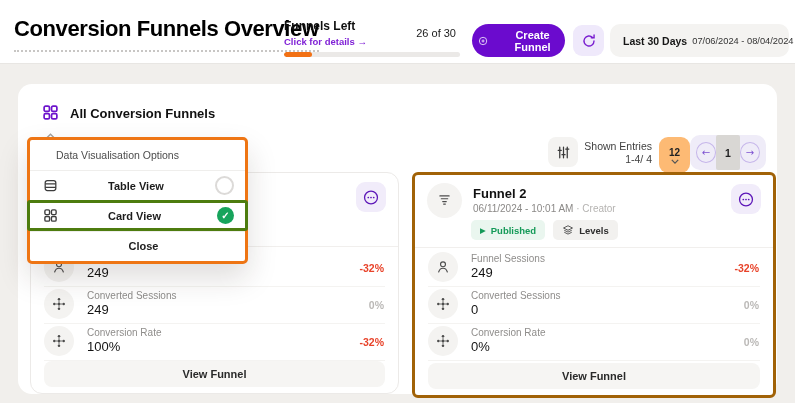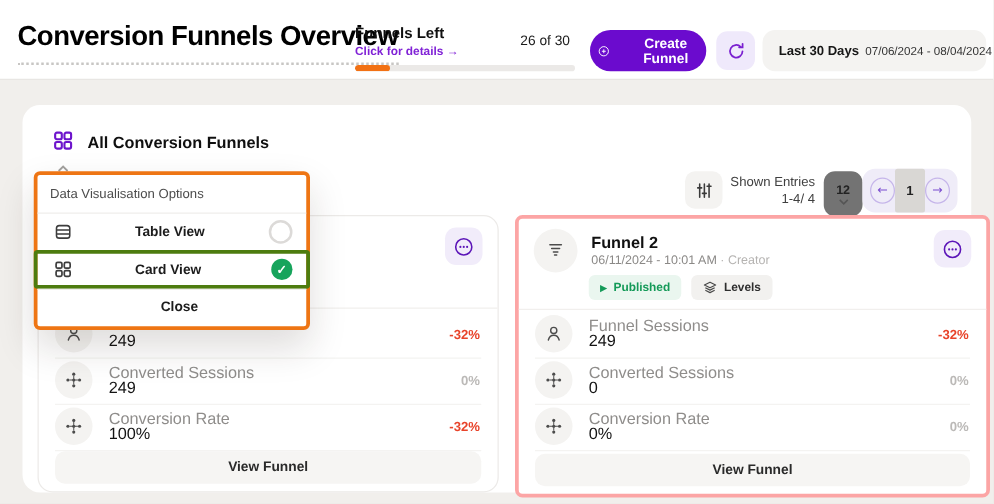--- a/index.html
+++ b/index.html
@@ -31,65 +31,65 @@
   #panel{position:absolute;left:18px;top:84px;width:759px;height:310px;background:#fff;border-radius:14px;}
   .panel-head-icon{position:absolute;left:24px;top:20px;}
   .panel-chevron-up{position:absolute;left:28px;top:41px;}
   .panel-title{position:absolute;left:52px;top:22px;font-size:13px;font-weight:700;color:#101010;}
 
   #filter-btn{position:absolute;left:530px;top:53px;width:30px;height:30px;border:none;border-radius:8px;
               background:#f4f3f1;display:flex;align-items:center;justify-content:center;}
   #filter-chevron{position:absolute;left:541px;top:86px;}
   #entries{position:absolute;left:552px;top:56px;width:82px;text-align:right;font-size:10.5px;color:#3f3f3f;line-height:13px;}
   #pagesize-btn{position:absolute;left:641px;top:53px;width:31px;height:36px;border:none;border-radius:9px;
-                background:#737373;display:flex;flex-direction:column;align-items:center;justify-content:center;gap:1px;}
+                background:#fdba74;display:flex;flex-direction:column;align-items:center;justify-content:center;gap:1px;}
   .ps-value{font-size:10px;font-weight:700;color:#222;}
   #pager{position:absolute;left:672px;top:51px;width:76px;height:35px;border-radius:10px;background:#efecf8;
          display:flex;align-items:center;justify-content:space-between;padding:0 6px;box-sizing:border-box;}
   .pg-arrow{width:21px;height:21px;border-radius:50%;border:1px solid #c6b6ea;background:transparent;color:#7c4fd0;
             font-size:10px;display:flex;align-items:center;justify-content:center;padding:0;
             font-family:"DejaVu Sans",sans-serif;}
   .pg-page{width:25px;height:35px;background:#d9d7d4;border-radius:2px;color:#222;font-size:10.5px;font-weight:700;
            display:flex;align-items:center;justify-content:center;cursor:pointer;}
 
   
   .card{position:absolute;top:88px;height:220px;background:#fff;}
   #card-left{left:12px;width:367px;border:1px solid #eceae8;border-radius:12px;}
-  #card-right{left:394px;width:358px;border:3px solid #fca5a5;border-radius:6px;padding-left:16px;}
+  #card-right{left:394px;width:358px;border:3px solid #a16207;border-radius:6px;}
   .menu-btn{position:absolute;top:9px;right:12px;width:30px;height:30px;border:none;border-radius:9px;
             background:#f1ecfa;display:flex;align-items:center;justify-content:center;}
   .cr-icon{position:absolute;left:12px;top:8px;width:35px;height:35px;border-radius:50%;background:#f4f3f1;
            display:flex;align-items:center;justify-content:center;}
   .cr-title{position:absolute;left:58px;top:11px;font-size:13px;font-weight:700;color:#111;}
   .cr-meta{position:absolute;left:58px;top:28px;font-size:10px;color:#8b8987;}
   .cr-creator{color:#b5b3b1;}
   .badges{position:absolute;left:56px;top:45px;display:flex;gap:8px;}
   .badge{height:20px;padding:0 9px;border-radius:5px;font-size:9.5px;font-weight:700;
          display:flex;align-items:center;gap:5px;}
   .badge-pub{background:#eaf6ef;color:#149a58;}
   .badge-pub .play{font-size:7.5px;font-family:"DejaVu Sans",sans-serif;}
   .badge-lvl{background:#f2f1ef;color:#2e2e2e;}
   .hdiv{position:absolute;left:0;right:0;height:1px;background:#f1efed;}
   .stats{position:absolute;left:13px;right:13px;}
   #card-left .stats{top:77px;}
   #card-right .stats{top:75px;}
   .stat-row{height:36px;position:relative;border-bottom:1px solid #f4f3f1;}
   .si-circle{position:absolute;left:0;top:2px;width:30px;height:30px;border-radius:50%;background:#f4f3f1;
              display:flex;align-items:center;justify-content:center;}
-  .s-label{position:absolute;left:43px;top:3px;font-size:13px;color:#8f8d8b;}
+  .s-label{position:absolute;left:43px;top:3px;font-size:10px;color:#8f8d8b;}
   .s-value{position:absolute;left:43px;top:15px;font-size:13px;font-weight:400;color:#141414;}
   .s-change{position:absolute;right:1px;top:12px;font-size:10.5px;font-weight:700;}
   .neg{color:#e8432a;} .neu{color:#bbb9b7;}
   .view-btn{position:absolute;left:13px;right:13px;bottom:6px;height:26px;background:#f6f5f3;border:none;
             border-radius:8px;font-size:11px;font-weight:600;color:#2a2a2a;}
 
   
   #popup{position:absolute;left:9px;top:53px;width:221px;background:#fff;border:3px solid #ee7514;border-radius:5px;
          box-shadow:0 14px 30px rgba(40,30,20,.15);z-index:10;box-sizing:border-box;}
-  .pp-title{height:30px;line-height:30px;padding-left:10px;font-size:10.5px;color:#4c4c4c;border-bottom:1px solid #efeeec;}
+  .pp-title{height:30px;line-height:30px;padding-left:26px;font-size:10.5px;color:#4c4c4c;border-bottom:1px solid #efeeec;}
   .pp-row{height:29px;display:flex;align-items:center;padding:0 11px 0 13px;cursor:pointer;gap:39px;}
   .pp-row.selected{height:31px;border:3px solid #4d7c0f;border-radius:3px;margin:0 -3px;box-sizing:border-box;}
   .pp-label{margin-left:11px;font-size:11px;font-weight:600;color:#1c1c1c;}
   .pp-radio{margin-left:auto;width:15px;height:15px;border-radius:50%;border:2px solid #dcdad8;cursor:pointer;}
   .pp-check{margin-left:auto;width:17px;height:17px;border-radius:50%;background:#17a45c;color:#fff;font-size:10px;
             font-weight:700;display:flex;align-items:center;justify-content:center;cursor:pointer;}
   .pp-close{height:29px;border-top:1px solid #efeeec;text-align:center;line-height:29px;font-size:11px;
             font-weight:600;color:#1c1c1c;cursor:pointer;padding-left:12px;}
 </style>
 </head>

